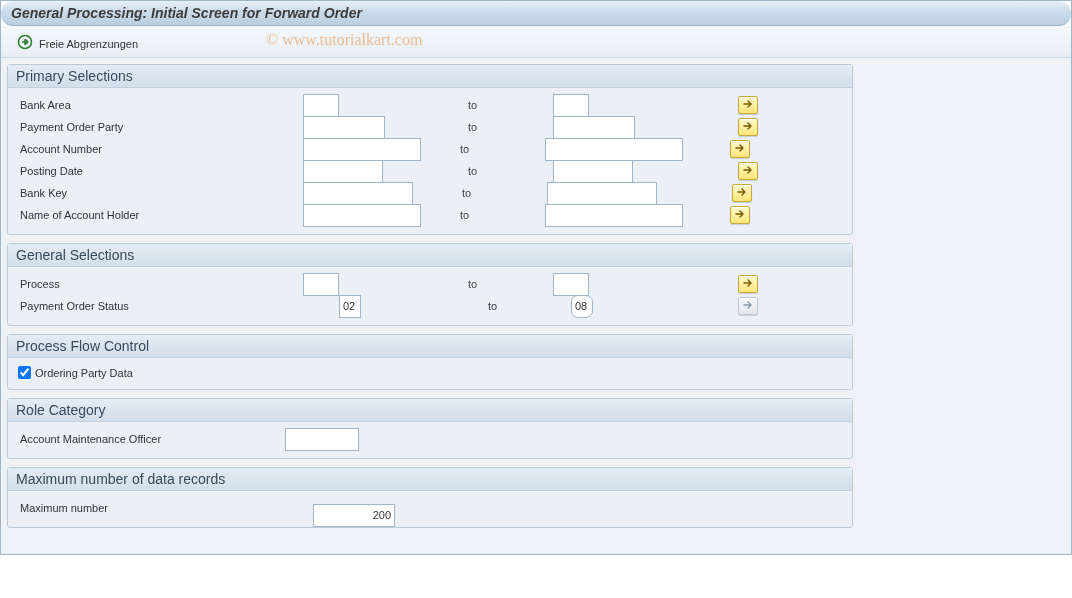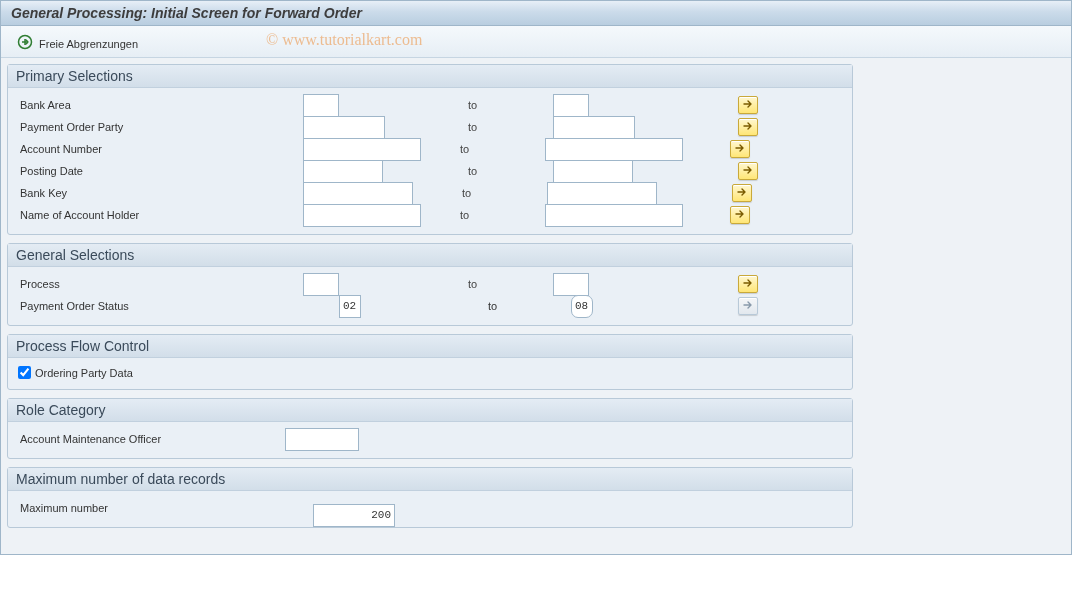--- a/index.html
+++ b/index.html
@@ -15,20 +15,21 @@
     border: 1px solid #9fb6c9;
   }
   .titlebar {
     background: linear-gradient(#e7eff7, #cbdbea 45%, #b9cee0);
     border-bottom: 1px solid #9fb6c9;
     padding: 4px 10px;
     font-size: 14px;
     font-weight: bold;
     font-style: italic;
     color: #3d3d3d;
+    border-radius: 12px;
   }
   .toolbar {
     position: relative;
     display: flex;
     align-items: center;
     background: linear-gradient(#f5f9fc, #e6eef5);
     border-bottom: 1px solid #c6d5e2;
     padding: 4px 10px;
     height: 32px;
   }
@@ -83,21 +84,21 @@
   }
   .col-from { width: 120px; display:flex; }
   .to { width: 60px; text-align:left; padding-left: 10px; color: #444; }
   .col-to { width: 150px; display:flex; }
   .col-btn { width: 30px; display:flex; align-items:center; }
   input[type=text] {
     border: 1px solid #9fb6c9;
     background: #fff;
     height: 23px;
     padding: 0 3px;
-    font-family: Liberation Mono, monospace;
+    font-family: Liberation Sans, sans-serif;
     font-size: 11px;
     color: #333;
   }
   input[type=text].right { text-align: right; }
   input[type=checkbox] { margin: 0 4px 0 0; vertical-align: middle; }
   .arrow-btn {
     width: 20px; height: 18px;
     background: linear-gradient(#fff7d0, #ffe676);
     border: 1px solid #c9a93a;
     border-radius: 2px;

